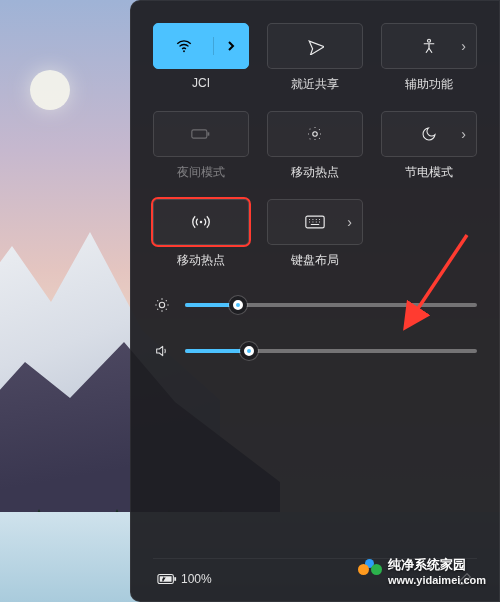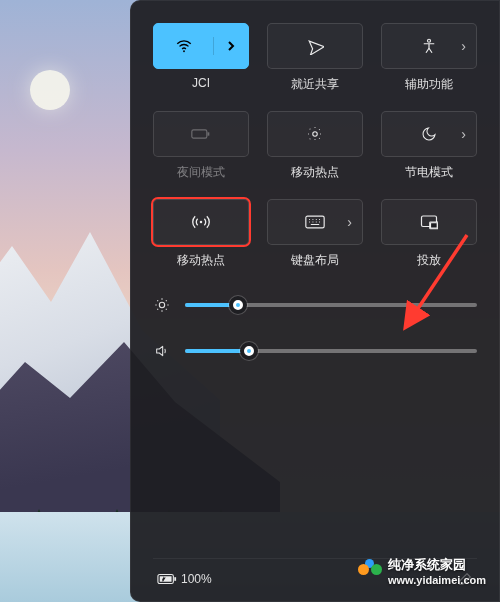--- a/index.html
+++ b/index.html
@@ -326,32 +326,20 @@
         <div class="tile expandable">
           <span class="icon">
             <svg width="20" height="14" viewBox="0 0 24 16" fill="none" stroke="currentColor" stroke-width="1.4">
               <rect x="1" y="1" width="22" height="14" rx="2"></rect>
               <path d="M5 5h1M9 5h1M13 5h1M17 5h1M5 8h1M9 8h1M13 8h1M17 8h1M7 11h10"></path>
             </svg>
           </span>
         </div>
         <div class="tile-label">键盘布局</div>
       </div>
-      <div class="tile-wrap">
-        <div class="tile">
-          <span class="icon">
-            <svg width="18" height="16" viewBox="0 0 24 20" fill="none" stroke="currentColor" stroke-width="1.6">
-              <rect x="2" y="2" width="20" height="14" rx="2"></rect>
-              <rect x="13" y="10" width="11" height="9" rx="1" fill="#1e1e22"></rect>
-              <rect x="14" y="11" width="9" height="7" rx="1"></rect>
-            </svg>
-          </span>
-        </div>
-        <div class="tile-label">投放</div>
-      </div>
     </div>
 
   <svg class="arrow-svg" viewBox="0 0 90 110">
     <defs>
       <marker id="ah" markerWidth="8" markerHeight="8" refX="6" refY="4" orient="auto">
         <path d="M0,0 L8,4 L0,8 Z" fill="#ff3b30"></path>
       </marker>
     </defs>
     <path d="M78,6 L18,96" stroke="#ff3b30" stroke-width="3.5" fill="none" marker-end="url(#ah)"></path>
   </svg>

